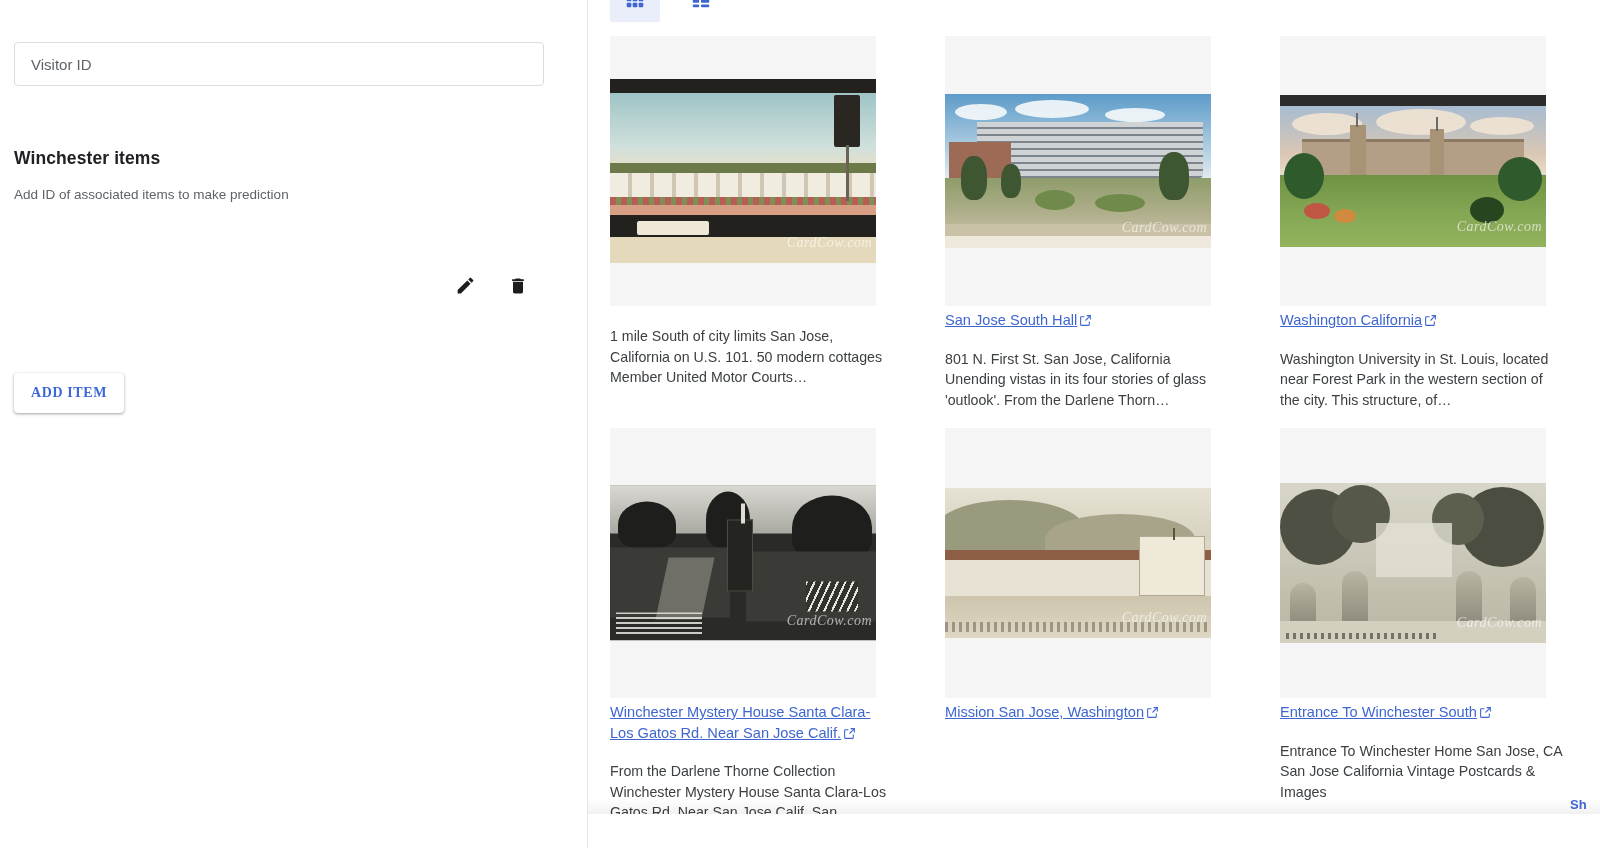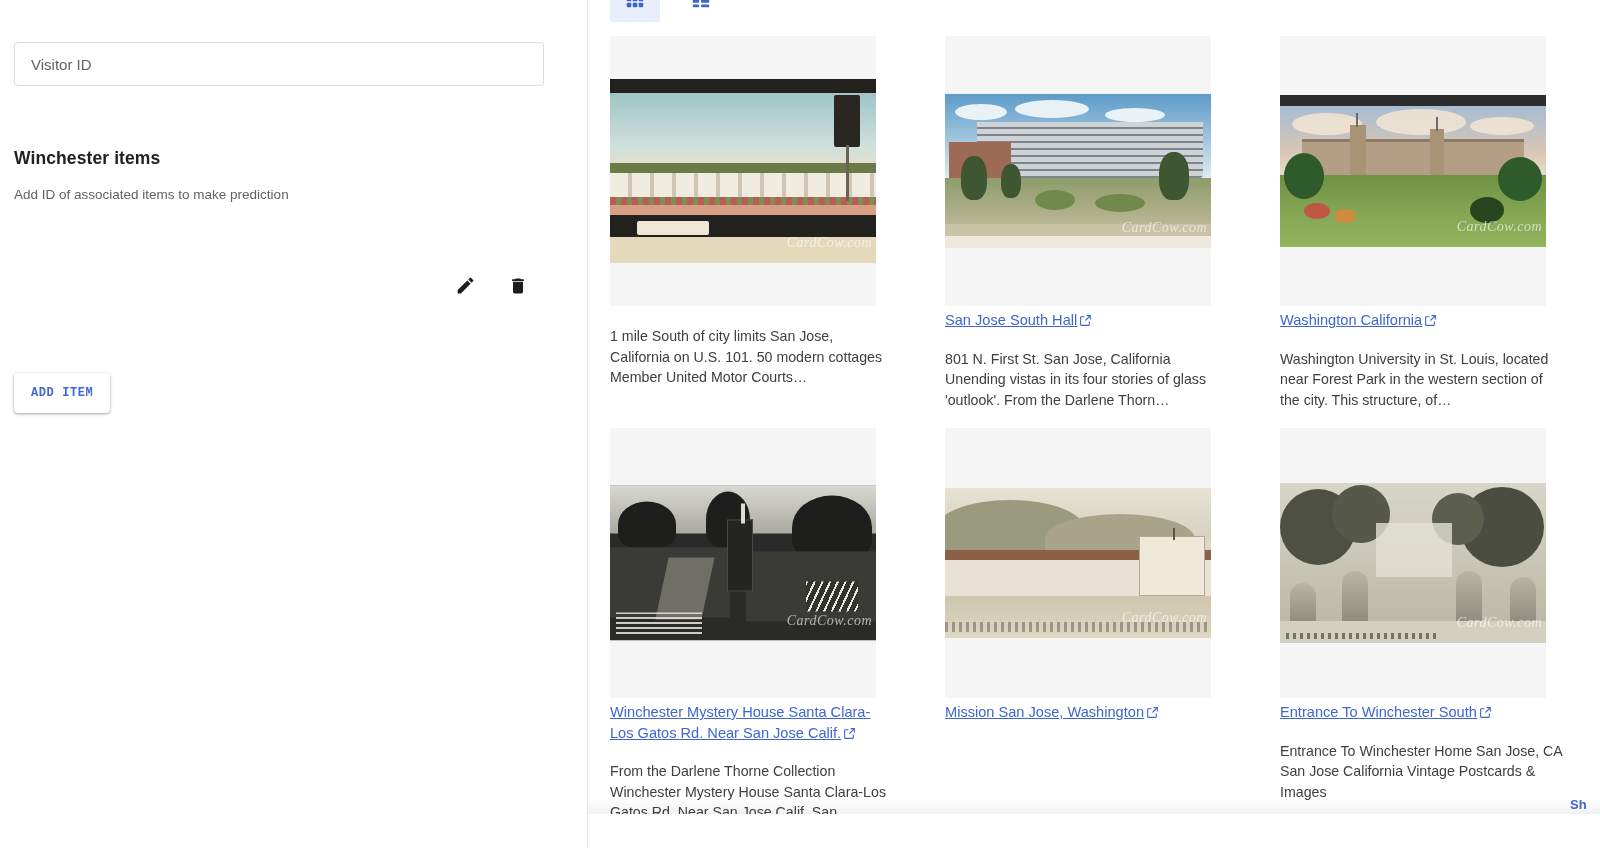--- a/index.html
+++ b/index.html
@@ -133,25 +133,25 @@
   .add-item-btn {
     position: absolute;
     left: 14px; top: 373px;
     height: 40px;
     padding: 0 17px;
     background: #fff;
     border: none;
     border-radius: 4px;
     box-shadow: 0 1px 2px rgba(60,64,67,.3), 0 1px 3px 1px rgba(60,64,67,.15);
     color: #3d68d8;
-    font-size: 12px;
+    font-size: 14px;
     font-weight: bold;
     letter-spacing: .6px;
     cursor: pointer;
-    font-family: Liberation Mono, monospace;
+    font-family: Liberation Serif, serif;
   }
   .pred-btn {
     position: absolute;
     left: 14px; top: 437px;
     height: 40px;
     padding: 0 17px;
     background: #3f66d0;
     border: none;
     border-radius: 4px;
     color: #fff;

